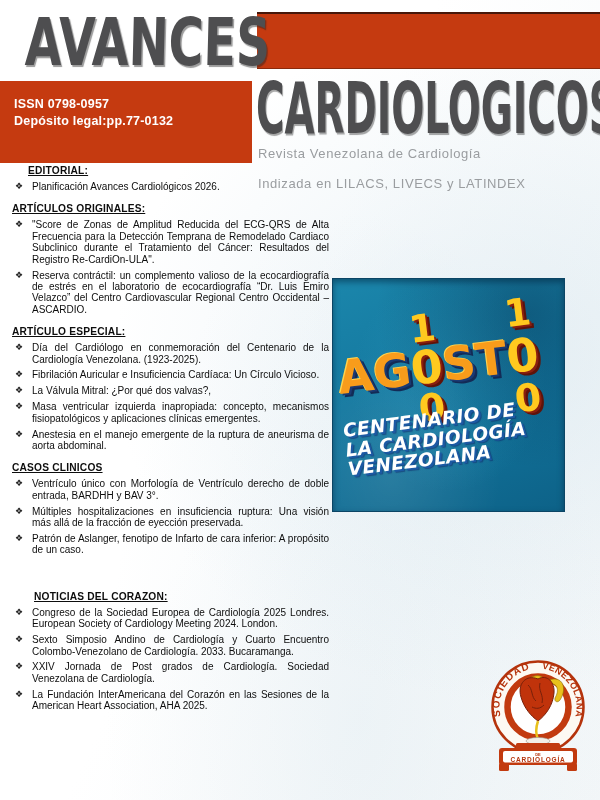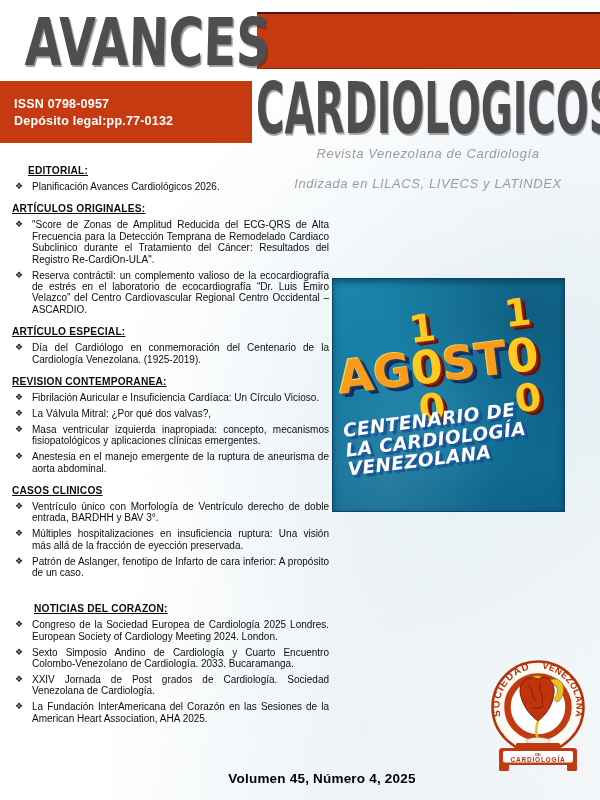--- a/index.html
+++ b/index.html
@@ -14,51 +14,51 @@
     font-family: "Liberation Sans", sans-serif;
     color: #111;
   }
 
   
   .red-block-1 {
     position: absolute; left: 257px; top: 12px; width: 343px; height: 57px;
     background: #c53a10; border-top: 2px solid #47170a; border-bottom: 1px solid #8a2a0c;
   }
   .red-block-2 {
-    position: absolute; left: 0; top: 81px; width: 252px; height: 62px;
+    position: absolute; left: 0; top: 81px; width: 252px; height: 82px;
     background: #c53a10; padding: 15px 0 0 14px;
   }
   .issn-line { color: #fff; font-weight: bold; font-size: 12.5px; line-height: 17px; letter-spacing: 0.2px; }
   .title1 {
     position: absolute; left: 26px; top: 4px;
     font-family: "DejaVu Sans", sans-serif; font-weight: bold; font-size: 66px;
     color: #4e4e50; white-space: nowrap;
     transform: scaleX(0.72) skewX(-2deg); transform-origin: left top;
     text-shadow: 2px 2px 1px rgba(35,35,35,0.45);
   }
   .title2 {
     position: absolute; left: 256px; top: 66px;
     font-family: "DejaVu Sans", sans-serif; font-weight: bold; font-size: 72px;
     color: #4e4e50; white-space: nowrap;
     transform: scaleX(0.54); transform-origin: left top;
     text-shadow: 2px 2px 1px rgba(35,35,35,0.4);
   }
-  .subtitle { position: absolute; left: 258px; width: 340px; text-align: center;
-    color: #9a9da0; letter-spacing: 0.6px; font-style: italic; }
+  .subtitle { position: absolute; left: 258px; width: 340px; 
+    color: #9a9da0; letter-spacing: 0.6px; }
   .sub1 { top: 146px; font-size: 13px; }
   .sub2 { top: 160px; font-size: 13px; margin-top: 16px; }
 
   
   .toc { position: absolute; left: 12px; top: 163px; width: 317px; }
   .toc-heading {
     font-weight: bold; text-decoration: underline; font-size: 10.2px;
     line-height: 12px; margin: 11px 0 4px 0; letter-spacing: 0.2px; color: #0d0d0d;
   }
   .toc-section:first-child .toc-heading { margin-top: 2px; padding-left: 16px; }
-  .toc-section.gap-large .toc-heading { margin-top: 25px; padding-left: 22px; }
+  .toc-section.gap-large .toc-heading { margin-top: 35px; padding-left: 22px; }
   .toc-item { display: flex; margin: 0 0 4.5px 0; }
   .toc-bullet { flex: 0 0 11px; font-size: 9px; line-height: 11.4px; margin-left: 3px; margin-right: 6px; color: #222; }
   .toc-text { flex: 1; font-size: 10px; line-height: 11.4px; text-align: justify; color: #0d0d0d; }
 
   
   .poster {
     position: absolute; left: 332px; top: 278px; width: 233px; height: 234px;
     background:
       radial-gradient(ellipse at 25% 85%, rgba(255,255,255,0.10), transparent 45%),
       radial-gradient(ellipse at 85% 15%, rgba(3,35,64,0.35), transparent 55%),
@@ -128,25 +128,24 @@
         </div>
         <div class="toc-item">
           <span class="toc-bullet">❖</span>
           <span class="toc-text">Reserva contráctil: un complemento valioso de la ecocardiografía de estrés en el laboratorio de ecocardiografía “Dr. Luis Emiro Velazco” del Centro Cardiovascular Regional Centro Occidental – ASCARDIO.</span>
         </div>
       </div>
       <div class="toc-section">
         <div class="toc-heading">ARTÍCULO ESPECIAL:</div>
         <div class="toc-item">
           <span class="toc-bullet">❖</span>
-          <span class="toc-text">Día del Cardiólogo en conmemoración del Centenario de la Cardiología Venezolana.   (1925-2019).</span>
-        </div>
-      </div>
-      <div class="toc-section">
-        <div class="toc-heading">REVISION CONTEMPORANEA:</div>
+          <span class="toc-text">Día del Cardiólogo en conmemoración del Centenario de la Cardiología Venezolana.   (1923-2025).</span>
+        </div>
+      </div>
+      <div class="toc-section">
         <div class="toc-item">
           <span class="toc-bullet">❖</span>
           <span class="toc-text">Fibrilación Auricular e Insuficiencia Cardíaca: Un Círculo Vicioso.</span>
         </div>
         <div class="toc-item">
           <span class="toc-bullet">❖</span>
           <span class="toc-text">La Válvula Mitral: ¿Por qué dos valvas?,</span>
         </div>
         <div class="toc-item">
           <span class="toc-bullet">❖</span>
@@ -229,14 +228,13 @@
       <rect x="28" y="88" width="44" height="7" rx="1.5" fill="#c23a0f"></rect>
       <rect x="11" y="93" width="78" height="17" rx="3" fill="#c23a0f"></rect>
       <rect x="11" y="108" width="10" height="8" rx="1.5" fill="#c23a0f"></rect>
       <rect x="79" y="108" width="10" height="8" rx="1.5" fill="#c23a0f"></rect>
       <rect x="15" y="96" width="70" height="11.5" rx="2" fill="#ffffff"></rect>
       <text x="50" y="100.5" text-anchor="middle" font-family="Liberation Sans, sans-serif" font-size="4" font-weight="bold" fill="#b5330c">DE</text>
       <text x="50" y="106.5" text-anchor="middle" font-family="Liberation Sans, sans-serif" font-size="6.5" font-weight="bold" fill="#b5330c" letter-spacing="0.8">CARDIOLOGÍA</text>
     </g>
   </svg>
 
-  <div class="volume">Volumen 45, Número  4, 2025</div>
 </div>
 
 </body></html>

